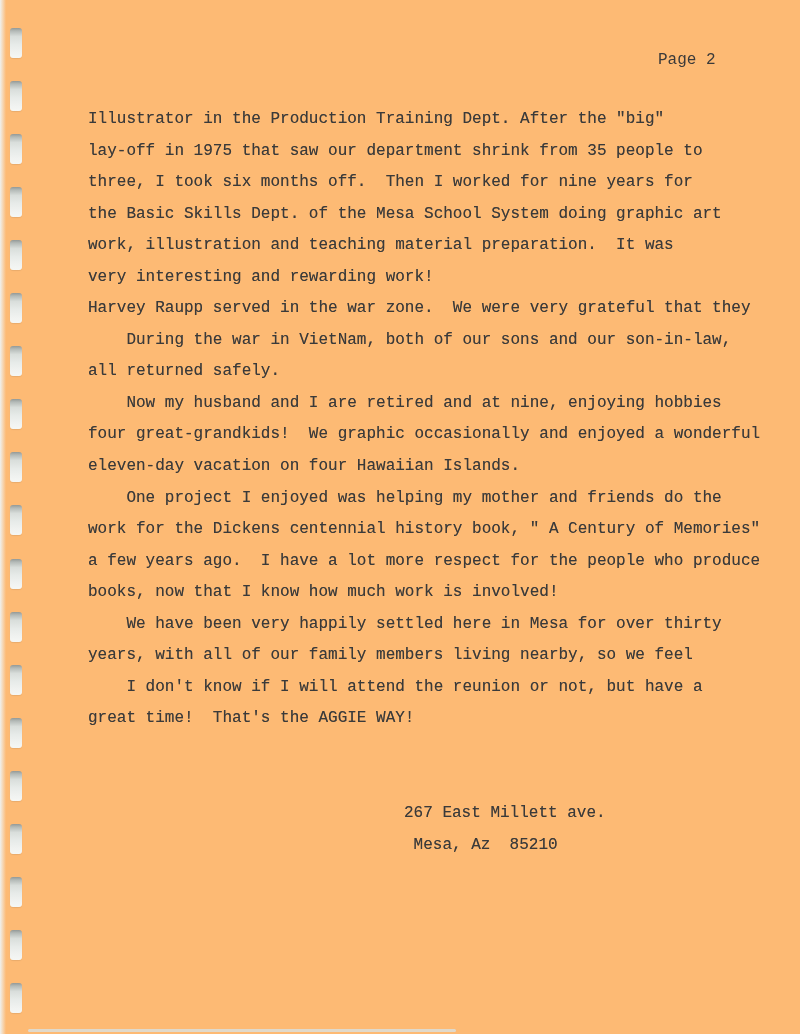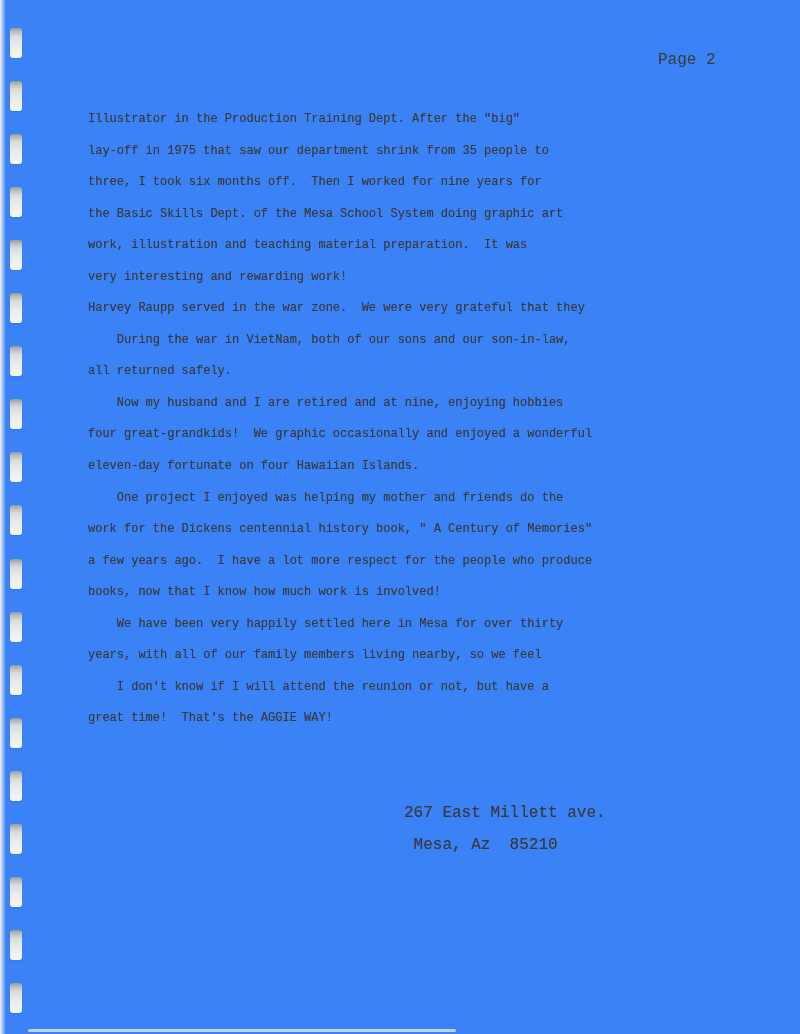--- a/index.html
+++ b/index.html
@@ -52,21 +52,21 @@
     top: 50px;
     font-size: 16px;
     line-height: 20px;
     color: #3a3a3a;
     white-space: pre;
   }
   .body-text {
     position: absolute;
     left: 88px;
     top: 104px;
-    font-size: 12px;
+    font-size: 16px;
     line-height: 31.55px;
     color: #3a3a3a;
     text-shadow: 0 0 0.4px rgba(58,58,58,0.55);
   }
   .body-text .line,
   .signature .line {
     white-space: pre;
     height: 31.55px;
   }
   .signature {
@@ -75,21 +75,21 @@
     top: 798px;
     font-size: 16px;
     line-height: 31.55px;
     color: #3a3a3a;
     text-shadow: 0 0 0.4px rgba(58,58,58,0.55);
   }
 </style>
 </head>
 <body>
 
-<div class="page" style="background: #3b82f6;">
+<div class="page" style="background: #fdba74;">
   <div class="left-edge"></div>
 
   <div id="binding">
       <div class="hole" style="top: 28px;"></div>
       <div class="hole" style="top: 81.05px;"></div>
       <div class="hole" style="top: 134.1px;"></div>
       <div class="hole" style="top: 187.15px;"></div>
       <div class="hole" style="top: 240.2px;"></div>
       <div class="hole" style="top: 293.25px;"></div>
       <div class="hole" style="top: 346.3px;"></div>
@@ -119,21 +119,21 @@
         <div class="line">very interesting and rewarding work!</div>
       </div>
       <div>
         <div class="line">Harvey Raupp served in the war zone.  We were very grateful that they</div>
         <div class="line">    During the war in VietNam, both of our sons and our son-in-law,</div>
         <div class="line">all returned safely.</div>
       </div>
       <div>
         <div class="line">    Now my husband and I are retired and at nine, enjoying hobbies</div>
         <div class="line">four great-grandkids!  We graphic occasionally and enjoyed a wonderful</div>
-        <div class="line">eleven-day fortunate on four Hawaiian Islands.</div>
+        <div class="line">eleven-day vacation on four Hawaiian Islands.</div>
       </div>
       <div>
         <div class="line">    One project I enjoyed was helping my mother and friends do the</div>
         <div class="line">work for the Dickens centennial history book, " A Century of Memories"</div>
         <div class="line">a few years ago.  I have a lot more respect for the people who produce</div>
         <div class="line">books, now that I know how much work is involved!</div>
       </div>
       <div>
         <div class="line">    We have been very happily settled here in Mesa for over thirty</div>
         <div class="line">years, with all of our family members living nearby, so we feel</div>

